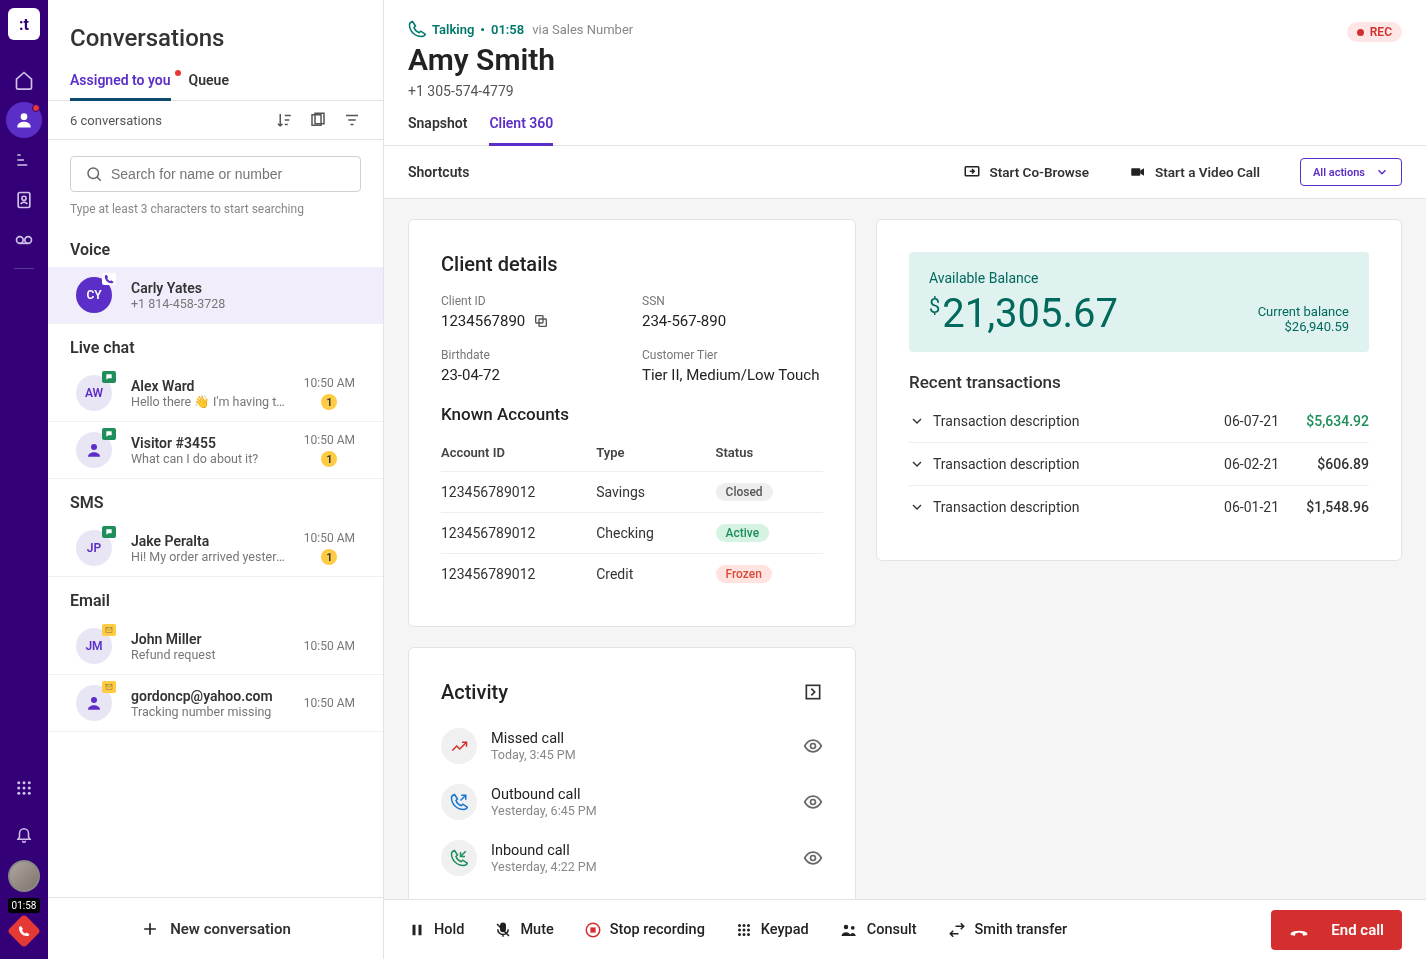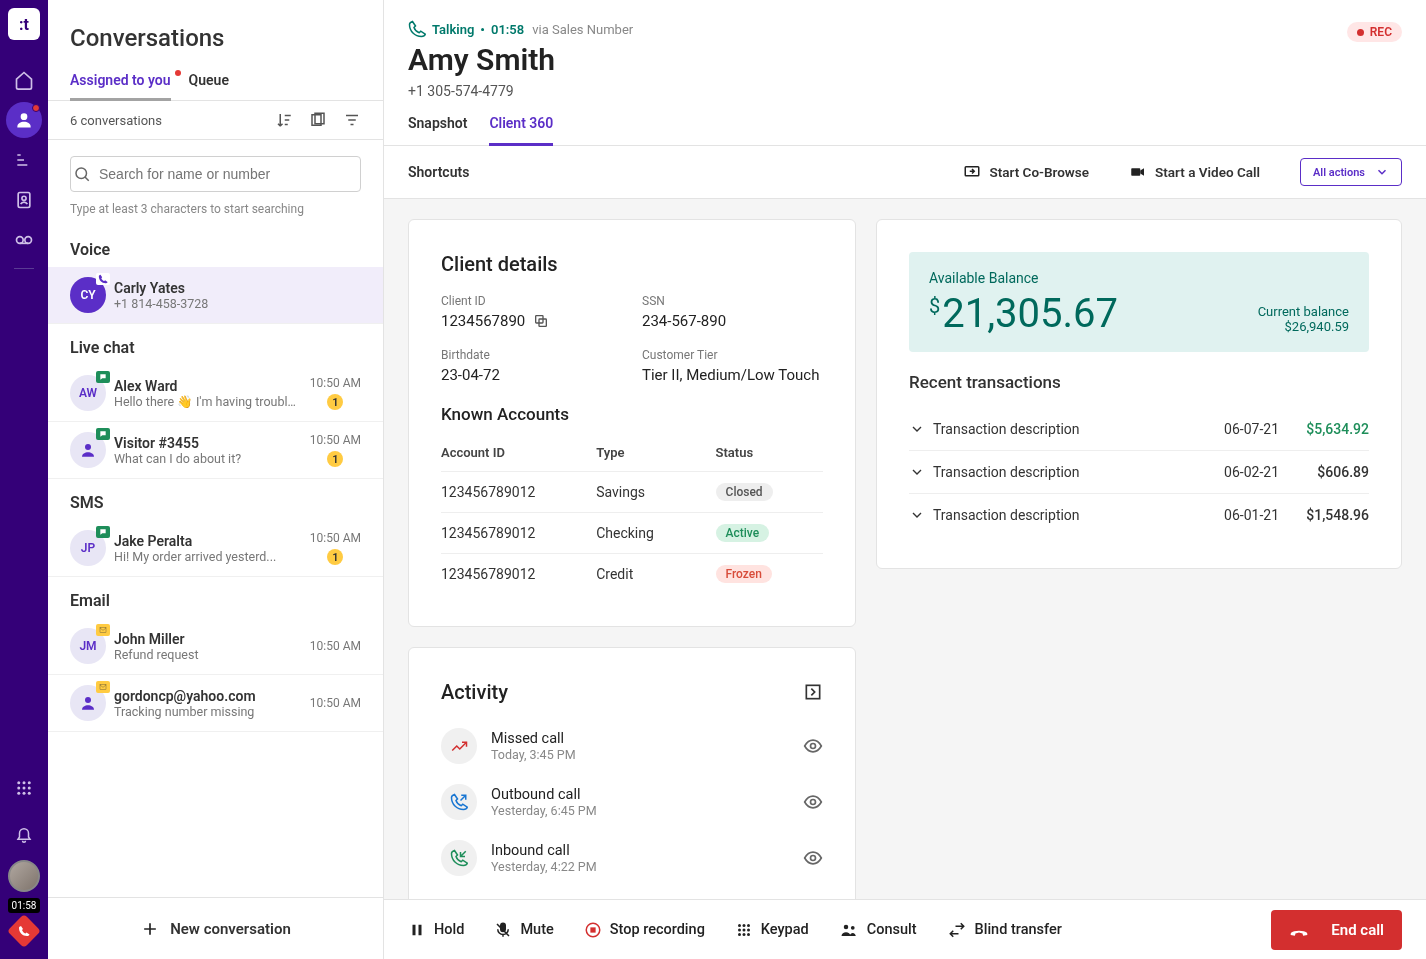--- a/index.html
+++ b/index.html
@@ -16,30 +16,30 @@
 .rail .avatar { width: 32px; height: 32px; border-radius: 50%; background: linear-gradient(135deg,#b0a7a0,#7f746c); border:2px solid #888; }
 .rail .timer { background: #000; color: #fff; font-size: 10px; padding: 2px 4px; border-radius: 3px; }
 .rail .diamond { width: 24px; height: 24px; background: #e53935; transform: rotate(45deg); border-radius: 4px; display:flex; align-items:center; justify-content:center; }
 .rail .diamond span { transform: rotate(-45deg); color:#fff; font-size:12px;}
 
 .convo { width: 336px; border-right: 1px solid #e3e3e3; display: flex; flex-direction: column; }
 .convo .hdr { padding: 24px 22px 10px; }
 .convo h1 { font-size: 24px; font-weight: 500; color: #333; }
 .convo .tabs { display: flex; gap: 18px; padding: 10px 22px 0; border-bottom: 1px solid #e3e3e3; }
 .convo .tab { padding-bottom: 10px; font-size: 14px; font-weight: 600; color: #333; cursor:pointer; position:relative;}
-.convo .tab.active { color: #5b2ec7; border-bottom: 3px solid #a3a3a3; margin-bottom:-1px;}
+.convo .tab.active { color: #5b2ec7; border-bottom: 3px solid #0c4a6e; margin-bottom:-1px;}
 .convo .tab .dot { position:absolute; top:-2px; right:-10px; width:6px; height:6px; background:#e53935; border-radius:50%;}
 .convo .subbar { display:flex; align-items:center; justify-content:space-between; padding: 10px 22px; border-bottom:1px solid #e3e3e3; font-size:13px; color:#555;}
 .convo .subbar .ics { display:flex; gap:16px; color:#555;}
 .convo .search { padding: 16px 22px 6px; }
-.convo .search .box { display:flex; align-items:center; border:1px solid #d0d0d0; border-radius:4px; padding:8px 2px; gap:8px; color:#888;}
+.convo .search .box { display:flex; align-items:center; border:1px solid #d0d0d0; border-radius:4px; padding:8px 14px; gap:8px; color:#888;}
 .convo .search .box input { border:none; outline:none; flex:1; font-size:14px; }
 .convo .hint { font-size:12px; color:#888; padding:4px 22px 10px; }
 .convo .section { padding: 14px 22px 8px; font-size:16px; font-weight:600; color:#333; }
-.convo .item { display:flex; align-items:center; gap:8px; padding:10px 22px; border-bottom:1px solid #f0f0f0; cursor:pointer;}
+.convo .item { display:flex; align-items:center; gap:19px; padding:10px 28px; border-bottom:1px solid #f0f0f0; cursor:pointer;}
 .convo .item.active { background:#f1edfa; }
 .convo .item .av { position:relative; width:36px; height:36px; border-radius:50%; display:flex; align-items:center; justify-content:center; font-size:12px; font-weight:600; flex-shrink:0;}
 .convo .item .av .corner { position:absolute; top:-4px; right:-4px; width:14px; height:12px; border-radius:2px; display:flex; align-items:center; justify-content:center;}
 .convo .item .txt { flex:1; min-width:0; }
 .convo .item .name { font-size:14px; font-weight:600; color:#333; }
 .convo .item .sub { font-size:12.5px; color:#777; white-space:nowrap; overflow:hidden; text-overflow:ellipsis;}
 .convo .item .meta { display:flex; flex-direction:column; align-items:center; gap:4px; font-size:12px; color:#777;}
 .convo .item .badge { background:#ffcb42; color:#333; border-radius:10px; min-width:16px; height:16px; font-size:11px; display:flex; align-items:center; justify-content:center; font-weight:600; padding:0 4px;}
 .convo .newconv { margin-top:auto; height:62px; border-top:1px solid #e3e3e3; display:flex; align-items:center; justify-content:center; gap:10px; font-weight:600; font-size:15px; cursor:pointer;}
 
@@ -77,21 +77,21 @@
 .pill { display:inline-block; font-size:12px; padding:2px 10px; border-radius:12px; font-weight:500;}
 .pill.closed { background:#eee; color:#555;}
 .pill.active { background:#d6f2e3; color:#1e8e5a;}
 .pill.frozen { background:#ffe3e0; color:#d84c3a;}
 .balbox { background:#e0f2f0; border-radius:4px; padding:18px 20px; display:flex; justify-content:space-between; align-items:flex-end; margin-bottom:20px;}
 .balbox .l .t { font-size:14px; color:#00695c; margin-bottom:8px;}
 .balbox .l .a { font-size:40px; font-weight:400; color:#00695c; line-height:1;}
 .balbox .l .a .d { font-size:20px; vertical-align:super; margin-right:2px;}
 .balbox .r { text-align:right; font-size:13px; color:#00695c;}
 .trans { }
-.trans h4 { font-size:17px; font-weight:500; margin-bottom:16px;}
+.trans h4 { font-size:17px; font-weight:500; margin-bottom:8px;}
 .trow { display:grid; grid-template-columns: 24px 1fr 80px 90px; align-items:center; padding:13px 0; border-bottom:1px solid #eee; font-size:14px;}
 .trow:last-child{border-bottom:none;}
 .trow .amt { text-align:right; font-weight:500;}
 .trow .amt.pos { color:#1e8e5a;}
 .trow .dt{ text-align:right; color:#333;}
 .activity .ahdr { display:flex; justify-content:space-between; align-items:center; margin-bottom:14px;}
 .activity h3 { margin-bottom:0;}
 .arow { display:flex; align-items:center; gap:14px; padding:10px 0; }
 .arow .ic { width:36px; height:36px; border-radius:50%; background:#f0f0f0; display:flex; align-items:center; justify-content:center;}
 .arow .t1 { font-size:14.5px; color:#222;}
@@ -606,21 +606,21 @@
             <circle cx="8" cy="8" r="3"></circle>
             <circle cx="17" cy="9" r="2.5"></circle>
             <path d="M2 20c0-3 3-5 6-5s6 2 6 5zM13 20c0-2 2-4 4-4s4 2 4 4z"></path>
           </svg>
         <span>Consult</span>
       </div>
       <div class="cbtn">
         <svg width="20" height="18" viewBox="0 0 24 24" fill="none" stroke="#222" stroke-width="2">
             <path d="M17 3l4 4-4 4M21 7H10M7 21l-4-4 4-4M3 17h11"></path>
           </svg>
-        <span>Blind transfer</span>
+        <span>Smith transfer</span>
       </div>
       <div class="endcall">
         <svg width="20" height="20" viewBox="0 0 24 24" fill="#fff">
             <path d="M21 15c-2-1-4-2-9-2s-7 1-9 2c-1 0-1 2-1 3l5 1 1-3c1 0 3-1 4-1s3 1 4 1l1 3 5-1c0-1 0-3-1-3z"></path>
           </svg>
         <span>End call</span>
       </div>
     </div>
   </div>
 </div>

